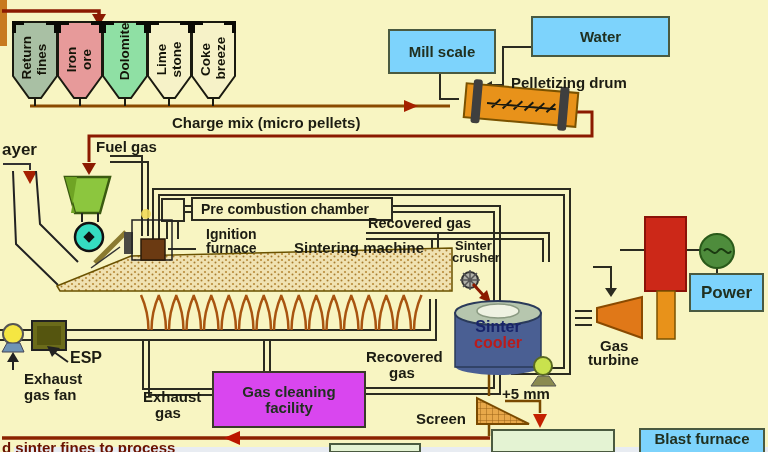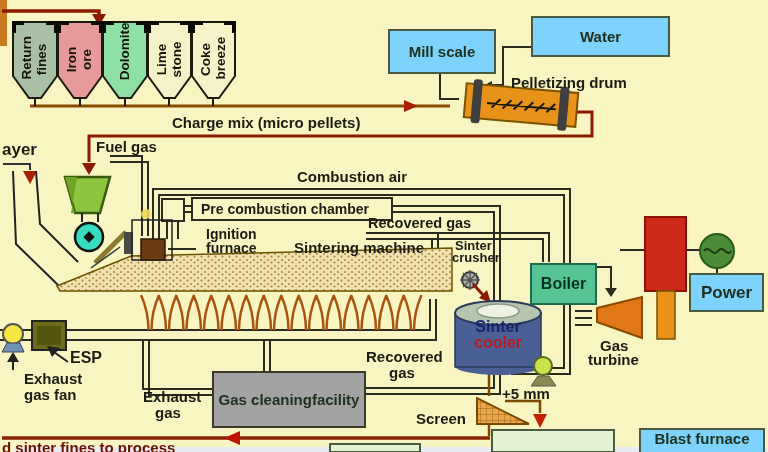--- a/index.html
+++ b/index.html
@@ -166,39 +166,35 @@
 <div class="hopperLabel" style="left:192px;top:22px;width:43px;height:76px;">
       <span>Coke breeze</span>
     </div>
 
 <div class="box" style="left:388px;top:29px;width:104px;height:41px;">
       <span>Mill scale</span>
     </div>
 <div class="box" style="left:531px;top:16px;width:135px;height:37px;">
       <span>Water</span>
     </div>
-<div class="box" style="left:530px;top:263px;width:63px;height:38px;background:#56c493;border-color:#1c6a4c;color:#06301e;font-size:16px;">
-      <span>Boiler</span>
-    </div>
 <div class="box" style="left:689px;top:273px;width:71px;height:35px;font-size:17px;">
       <span>Power</span>
     </div>
-<div class="box twoline" style="left:212px;top:371px;width:150px;height:53px;background:#a3a3a3;border-color:#3a3a28;">
+<div class="box twoline" style="left:212px;top:371px;width:150px;height:53px;background:#d946ef;border-color:#3a3a28;flex-direction:column;">
   <span>Gas cleaning</span>
   <span>facility</span>
 </div>
 <div class="box" style="left:639px;top:428px;width:122px;height:24px;align-items:flex-start;">
       <span>Blast furnace</span>
     </div>
 
 <div class="lbl" style="left:511px;top:75px;">Pelletizing drum</div>
 <div class="lbl" style="left:172px;top:115px;">Charge mix (micro pellets)</div>
 <div class="lbl" style="left:2px;top:141px;font-size:17px;">ayer</div>
 <div class="lbl" style="left:96px;top:139px;">Fuel gas</div>
-<div class="lbl" style="left:297px;top:169px;">Combustion air</div>
 <div class="lbl" style="left:201px;top:202px;font-size:14px;">Pre combustion chamber</div>
 <div class="lbl" style="left:368px;top:216px;font-size:14.5px;">Recovered gas</div>
 <div class="lbl" style="left:206px;top:227px;font-size:14px;">Ignition</div>
 <div class="lbl" style="left:206px;top:241px;font-size:14px;">furnace</div>
 <div class="lbl" style="left:294px;top:240px;">Sintering machine</div>
 <div class="lbl" style="left:455px;top:239px;font-size:13px;">Sinter</div>
 <div class="lbl" style="left:452px;top:251px;font-size:13px;">crusher</div>
 <div class="lbl" style="left:462px;top:319px;width:72px;text-align:center;color:#18246a;font-size:16px;">Sinter</div>
 <div class="lbl" style="left:462px;top:335px;width:72px;text-align:center;color:#b91c1c;font-size:16px;">cooler</div>
 <div class="lbl" style="left:600px;top:338px;">Gas</div>

